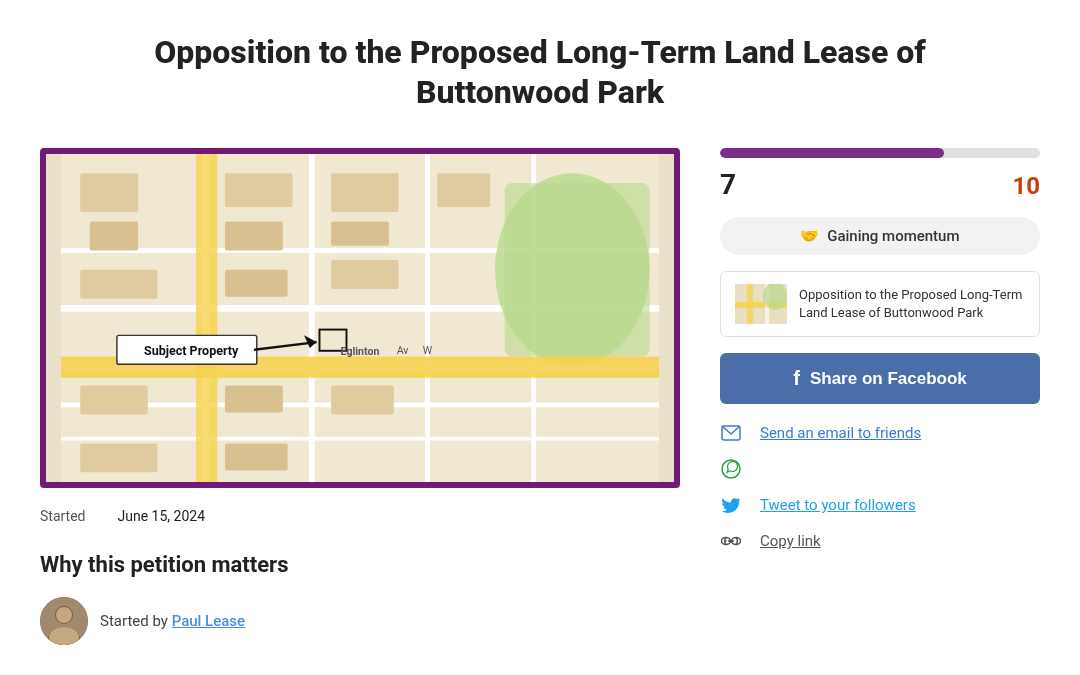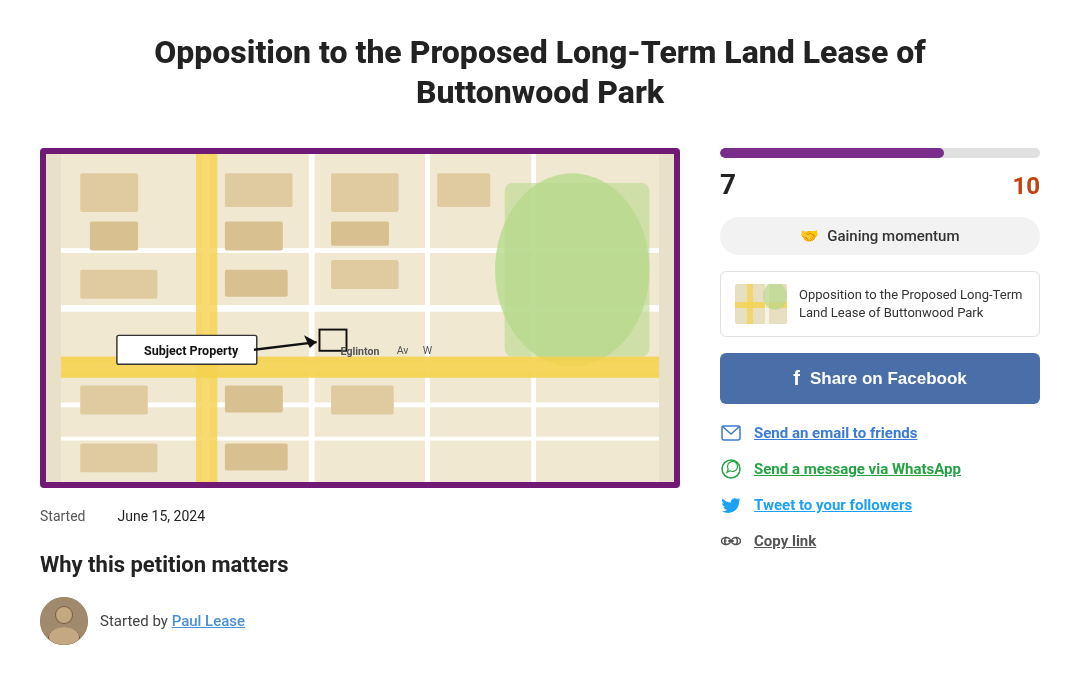--- a/index.html
+++ b/index.html
@@ -178,23 +178,23 @@
       align-items: center;
       justify-content: center;
       gap: 10px;
       cursor: pointer;
       margin-bottom: 18px;
     }
     .action-links { display: flex; flex-direction: column; gap: 14px; }
     .action-link {
       display: flex;
       align-items: center;
-      gap: 12px;
+      gap: 18px;
       font-size: 15px;
-      font-weight: 700;
+      font-weight: 400;
       text-decoration: underline;
       cursor: pointer;
     }
     .action-link.email { color: #3a7bd5; }
     .action-link.whatsapp { color: #25a244; }
     .action-link.twitter { color: #1da1f2; }
     .action-link.copy { color: #555; }
     .action-icon {
       width: 22px;
       height: 22px;
@@ -339,21 +339,20 @@
           <span>Send an email to friends</span>
         </a>
 
         <a class="action-link whatsapp">
           <span class="action-icon">
             <svg width="20" height="20" viewBox="0 0 20 20" fill="none" xmlns="http://www.w3.org/2000/svg">
               <circle cx="10" cy="10" r="9" stroke="#25a244" stroke-width="1.5" fill="none"></circle>
               <path d="M6 13.5l1.2-3.5a5 5 0 1 1 1.8 1.8L6 13.5z" stroke="#25a244" stroke-width="1.2" fill="none"></path>
             </svg>
           </span>
-          <span>Send a message via WhatsApp</span>
         </a>
 
         <a class="action-link twitter">
           <span class="action-icon">
             <svg width="20" height="17" viewBox="0 0 20 17" fill="none" xmlns="http://www.w3.org/2000/svg">
               <path d="M19 2a7.8 7.8 0 0 1-2.24.61A3.9 3.9 0 0 0 18.47.93a7.8 7.8 0 0 1-2.48.95A3.89 3.89 0 0 0 9.9 5.4 11.03 11.03 0 0 1 1.64 1.4a3.89 3.89 0 0 0 1.2 5.19A3.87 3.87 0 0 1 1.08 6v.05a3.9 3.9 0 0 0 3.12 3.81 3.9 3.9 0 0 1-1.76.07 3.9 3.9 0 0 0 3.64 2.7A7.8 7.8 0 0 1 1 14.18 11.02 11.02 0 0 0 6.96 16c7.15 0 11.06-5.92 11.06-11.06l-.01-.5A7.9 7.9 0 0 0 19 2z" fill="#1da1f2"></path>
             </svg>
           </span>
           <span>Tweet to your followers</span>
         </a>

